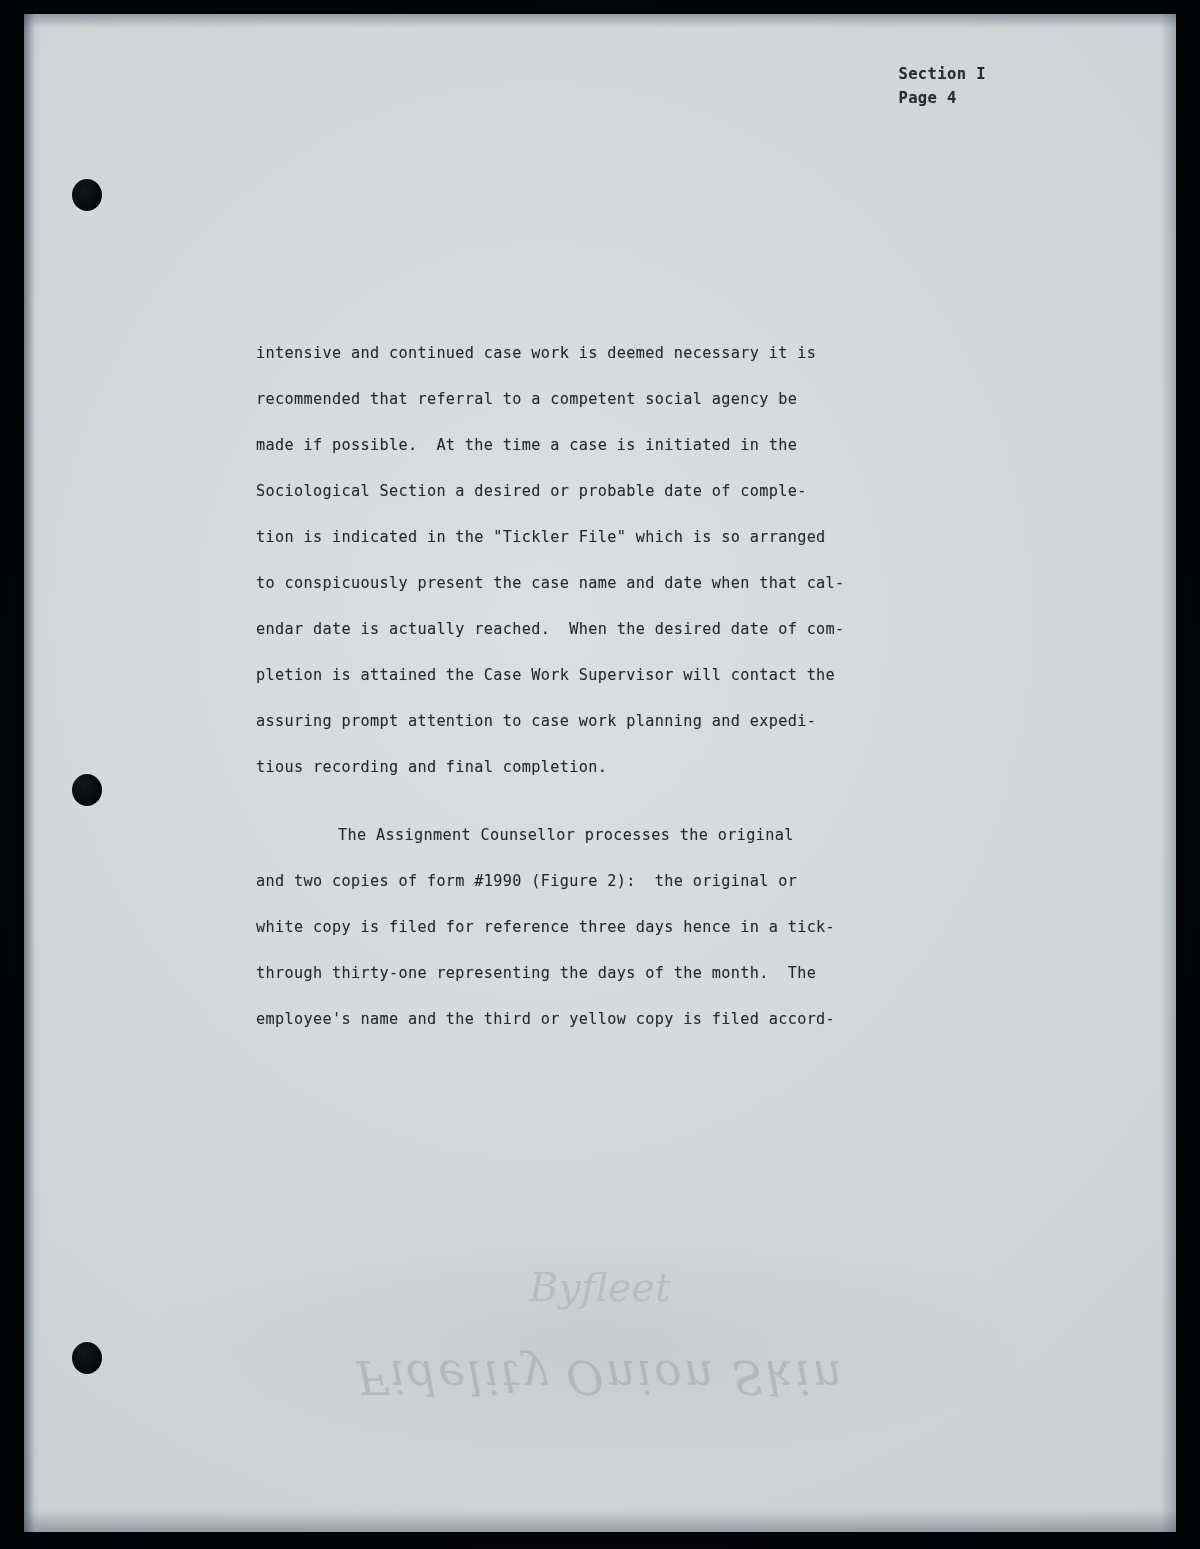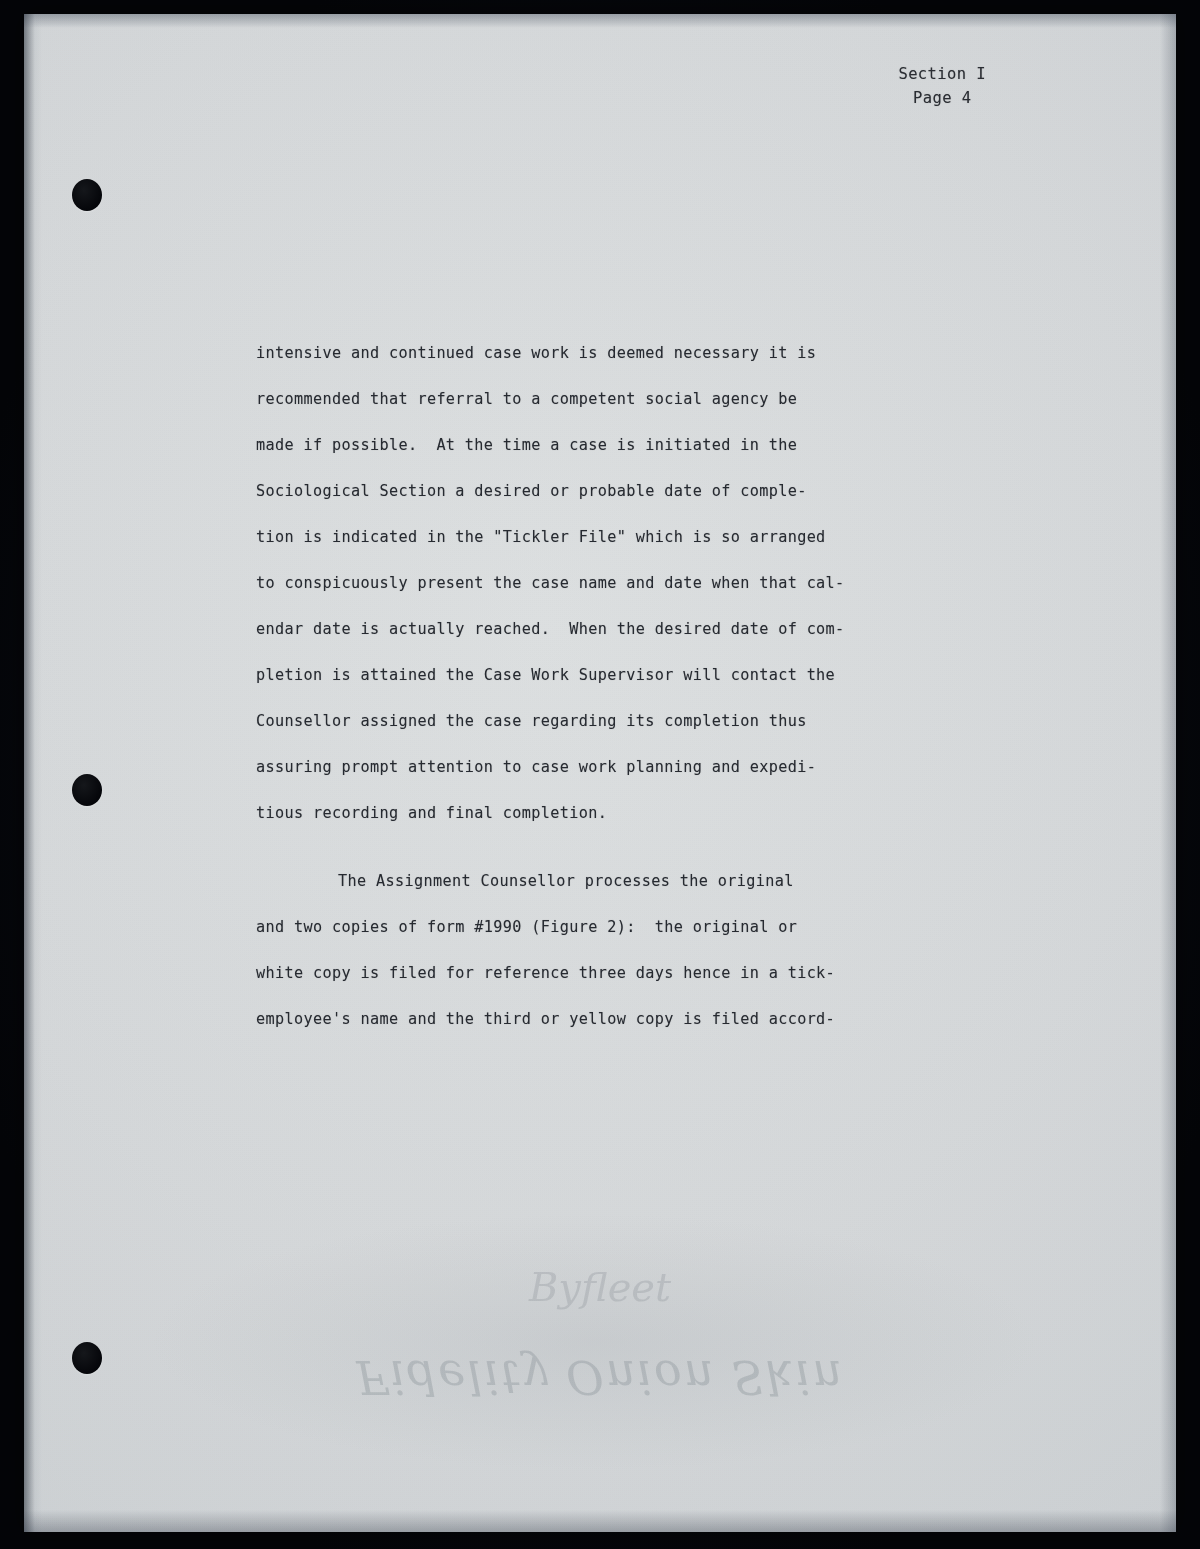--- a/index.html
+++ b/index.html
@@ -104,26 +104,27 @@
   }
   .hole-1 { left: 48px; top: 165px; }
   .hole-2 { left: 48px; top: 760px; }
   .hole-3 { left: 48px; top: 1328px; }
 
   
   .header-block {
     position: absolute;
     right: 190px;
     top: 48px;
-    text-align: center;
+    text-align: left;
     color: #2a2d33;
     font-size: 15.5px;
     line-height: 1.55;
     letter-spacing: 0.4px;
     text-shadow: 0 0 1px rgba(60,60,60,0.35);
+    font-weight: bold;
   }
   .header-line { white-space: pre; }
 
   
   .body-text {
     position: absolute;
     left: 232px;
     top: 316px;
     width: 760px;
     color: #262a31;
@@ -199,29 +200,29 @@
 
       <p class="para">
         <span class="ln">intensive and continued case work is deemed necessary it is</span>
         <span class="ln">recommended that referral to a competent social agency be</span>
         <span class="ln">made if possible.  At the time a case is initiated in the</span>
         <span class="ln">Sociological Section a desired or probable date of comple-</span>
         <span class="ln">tion is indicated in the "Tickler File" which is so arranged</span>
         <span class="ln">to conspicuously present the case name and date when that cal-</span>
         <span class="ln">endar date is actually reached.  When the desired date of com-</span>
         <span class="ln">pletion is attained the Case Work Supervisor will contact the</span>
-        <span class="ln">Counsellor assigned the case regarding its completion thus</span>
         <span class="ln">assuring prompt attention to case work planning and expedi-</span>
         <span class="ln">tious recording and final completion.</span>
       </p>
 
       <p class="para">
         <span class="ln"><span class="indent"></span><span>The Assignment Counsellor processes the original</span></span>
         <span class="ln">and two copies of form #1990 (Figure 2):  the original or</span>
         <span class="ln">white copy is filed for reference three days hence in a tick-</span>
+        <span class="ln">through thirty-one representing the days of the month.  The</span>
         <span class="ln">employee's name and the third or yellow copy is filed accord-</span>
       </p>
 
     </div>
 
     <div class="watermark">
       <span class="wm-1">Fidelity Onion Skin</span>
       <span class="wm-2">Byfleet</span>
     </div>
 

